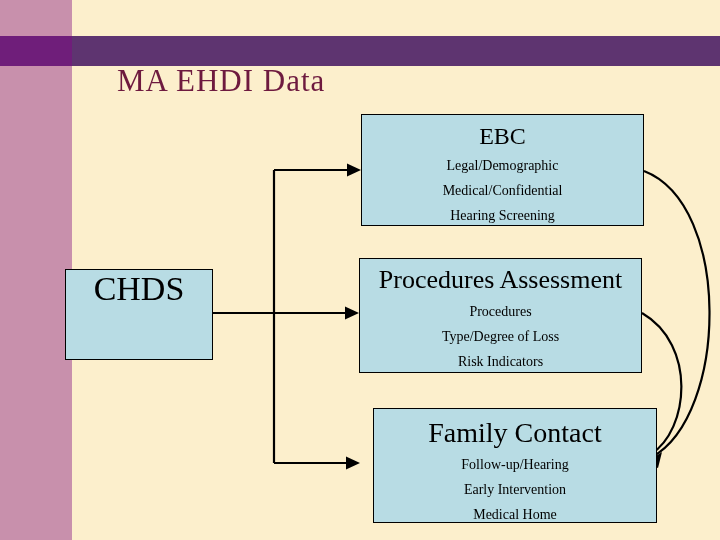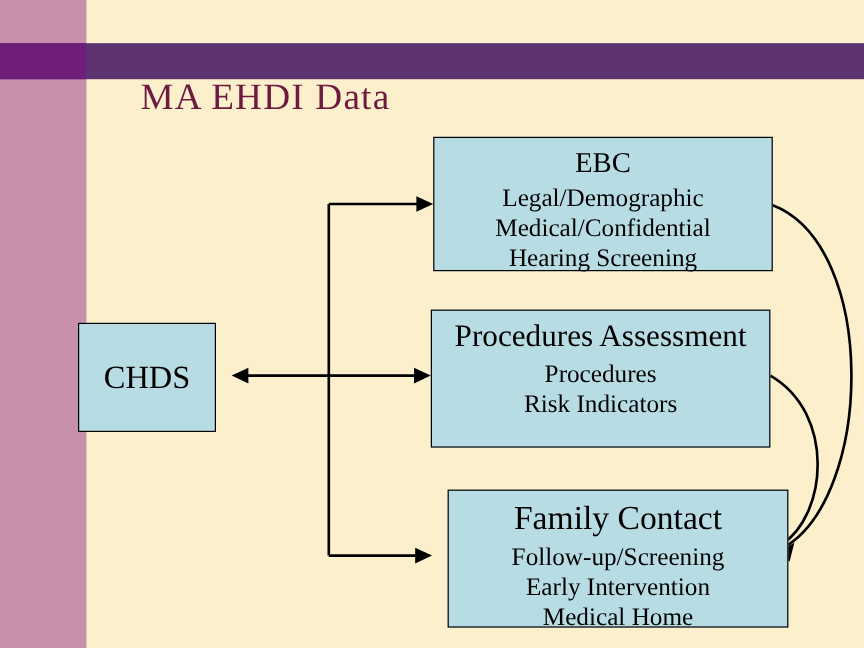--- a/index.html
+++ b/index.html
@@ -40,28 +40,28 @@
     box-sizing:border-box;
     text-align:center;
     color:#000;
     font-weight:normal;
     z-index:10;
   }
   #ebc-box      { left:361px; top:114px; width:283px; height:112px; padding-top:4px; }
   #diagnostic-box { left:359px; top:258px; width:283px; height:115px; padding-top:2px; }
   #family-box   { left:360px; top:408px; width:284px; height:115px; padding-top:5px;margin-left:13px; }
   #chds-box {
-    left:65px; top:269px; width:115px; height:91px;
-    display:flex; align-items:center; justify-content:center;
-    font-size:27px;
+    left:65px; top:269px; width:148px; height:91px;
+    display:flex; justify-content:center;
+    font-size:34px;
   }
   #ebc-box .node-title        { font-size:24px; line-height:34px; }
   #diagnostic-box .node-title { font-size:26px; line-height:38px; }
   #family-box .node-title     { font-size:28px; line-height:38px; }
-  .node-line { font-size:21px; line-height:25px; }
+  .node-line { font-size:14px; line-height:25px; }
 </style>
 </head>
 <body>
 
 <div class="sidebar"></div>
 <div class="band"></div>
 <div class="band-accent"></div>
 
 <div class="slide-title">MA EHDI Data</div>
 
@@ -86,25 +86,26 @@
 <div class="node" id="ebc-box">
   <div class="node-title">EBC</div>
   <div class="node-line">Legal/Demographic</div>
   <div class="node-line">Medical/Confidential</div>
   <div class="node-line">Hearing Screening</div>
 </div>
 
 <div class="node" id="diagnostic-box">
   <div class="node-title">Procedures Assessment</div>
   <div class="node-line">Procedures</div>
+  <div class="node-line">Type/Degree of Loss</div>
   <div class="node-line">Risk Indicators</div>
 </div>
 
 <div class="node" id="family-box">
   <div class="node-title">Family Contact</div>
-  <div class="node-line">Follow-up/Screening</div>
+  <div class="node-line">Follow-up/Hearing</div>
   <div class="node-line">Early Intervention</div>
   <div class="node-line">Medical Home</div>
 </div>
 
 <div class="node" id="chds-box">
   <span>CHDS</span>
 </div>
 
 </body></html>

